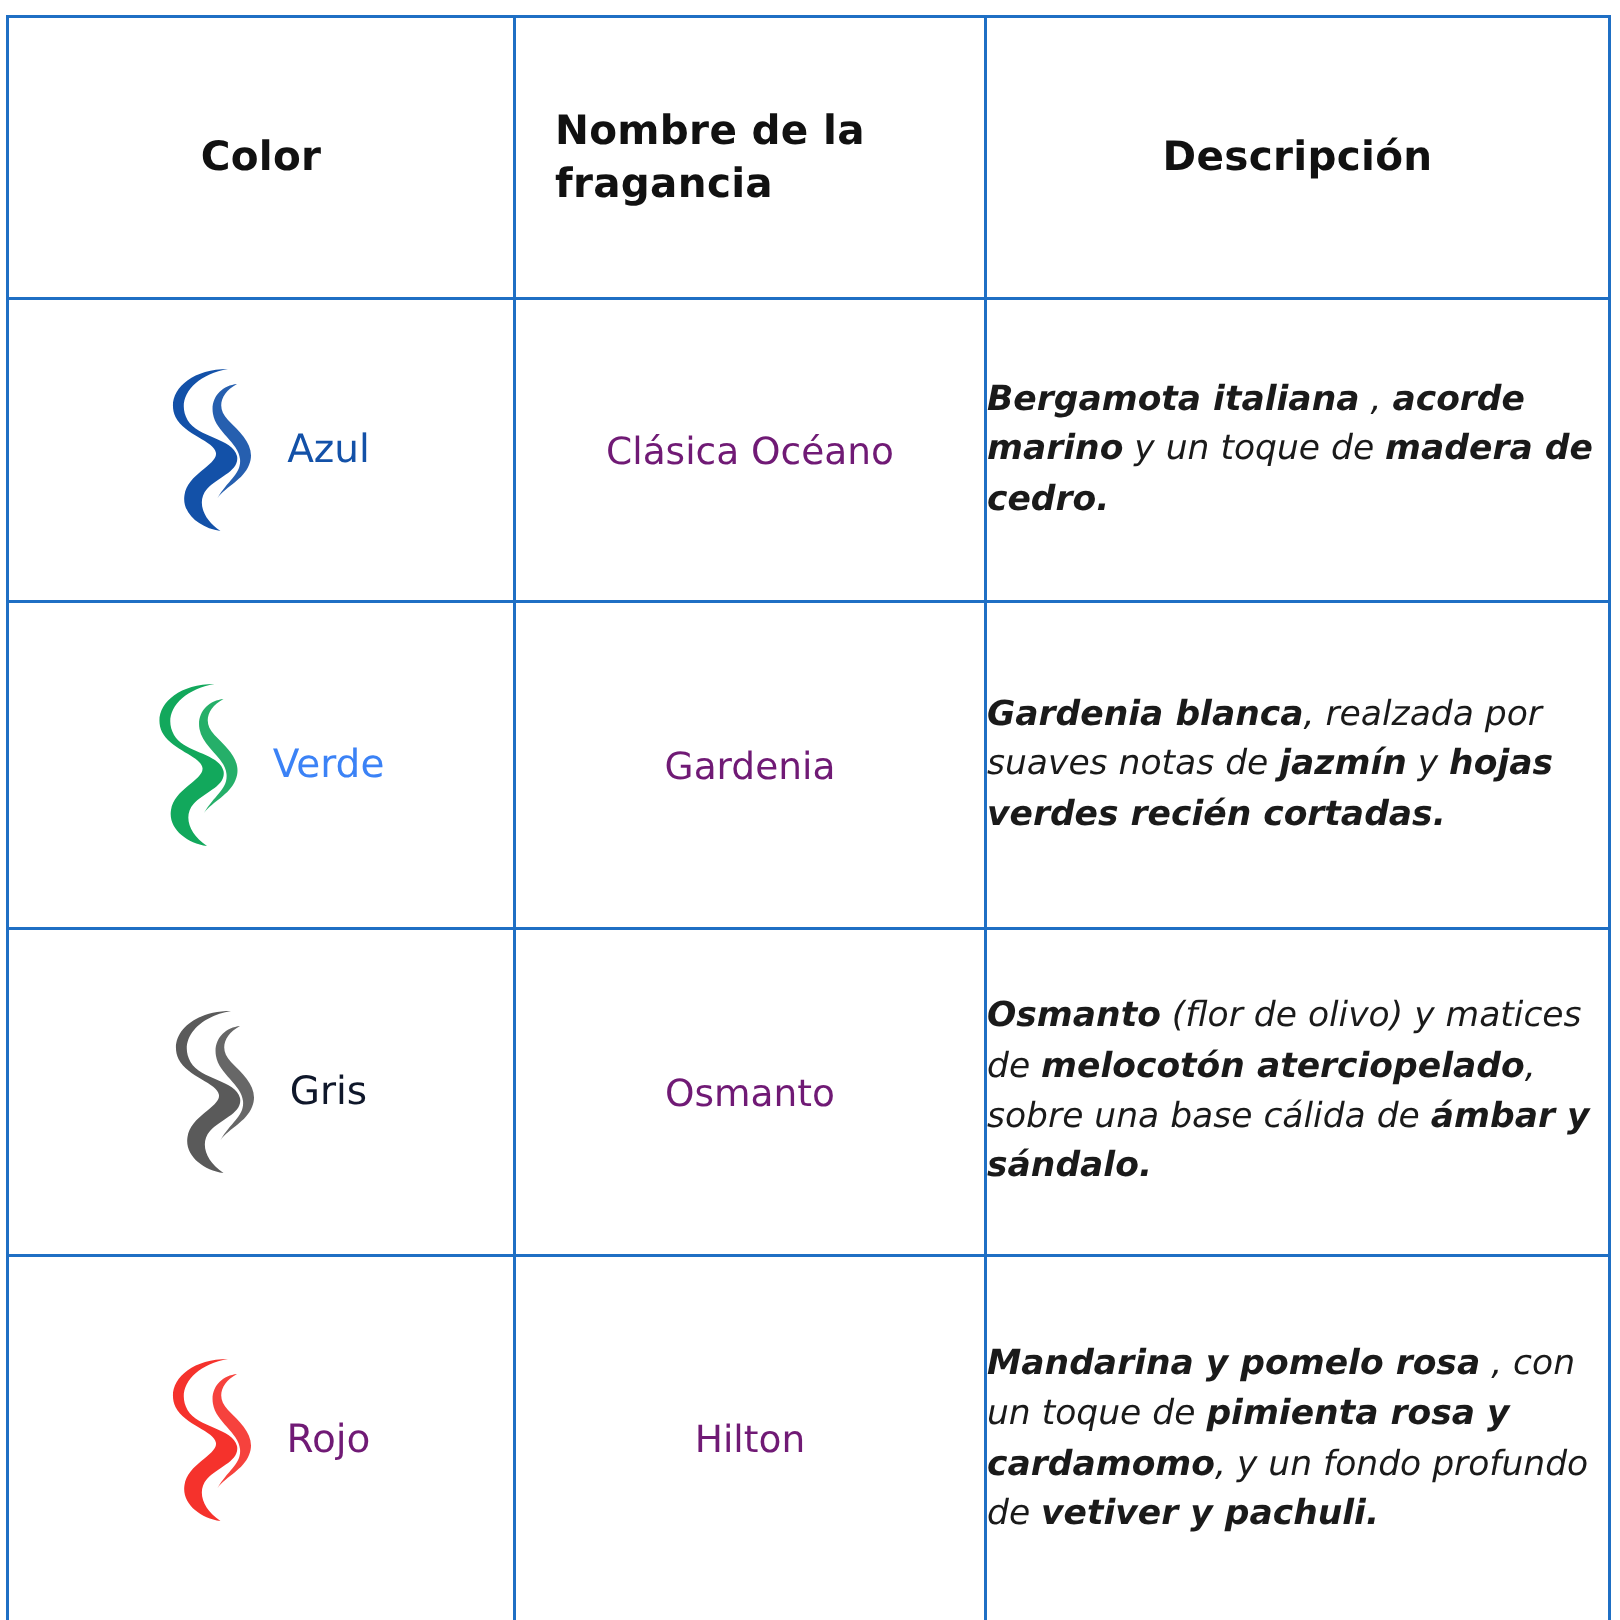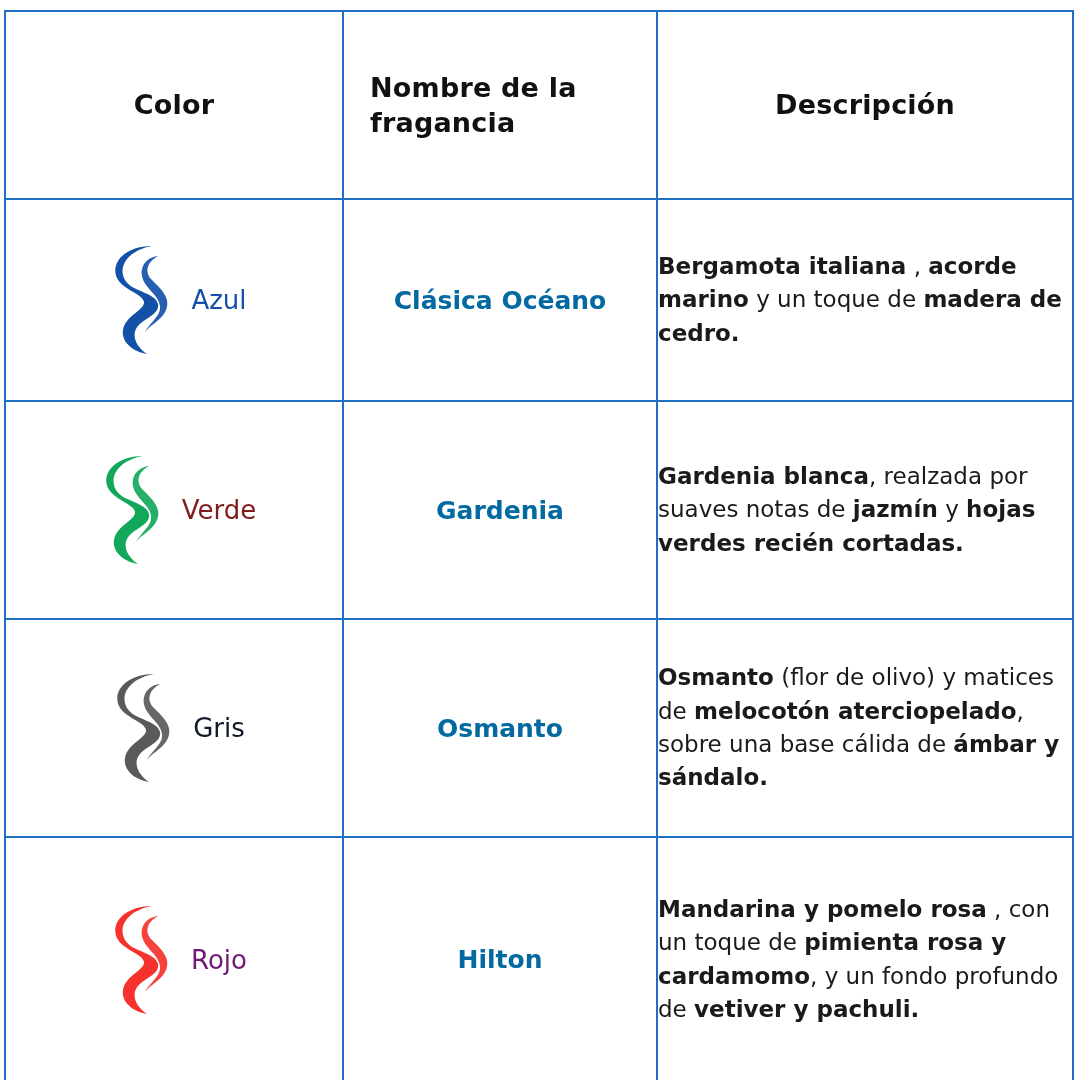--- a/index.html
+++ b/index.html
@@ -70,27 +70,28 @@
   }
   .color-label {
     font-size: 26px;
     font-weight: normal;
   }
 
   
   .name-cell {
     text-align: center;
     font-size: 25px;
-    color: #0369a1;
-    font-weight: bold;
+    color: #701a75;
+    font-weight: normal;
   }
 
   
   .desc-cell {
     padding: 10px 18px 10px 20px;
+    font-style: italic;
   }
   .desc-text {
     font-size: 23px;
     line-height: 1.45;
     color: #1a1a1a;
   }
   .desc-text b { font-weight: bold; }
 
   .row-2 .color-cell, .row-2 .name-cell, .row-2 .desc-cell { height: 216px; }
   .row-3 .color-cell, .row-3 .name-cell, .row-3 .desc-cell { height: 216px; }
@@ -135,21 +136,21 @@
             <div class="desc-text"><b>Bergamota italiana</b> , <b>acorde marino</b> y un toque de <b>madera de cedro.</b></div>
           </td>
         </tr>
         <tr class="row-2">
           <td class="color-cell">
             <div class="color-inner">
               <svg class="swirl" viewBox="0 0 62 120" aria-hidden="true">
                 <path d="M41 6 C18 10, 6 26, 14 40 C21 52, 44 52, 47 64 C49 74, 34 78, 27 86 C20 94, 24 106, 36 114 C22 112, 10 102, 12 90 C14 76, 34 70, 33 62 C32 54, 12 50, 6 38 C-1 23, 14 6, 41 6 Z" fill="#12a85c"></path>
                 <path d="M47 16 C36 22, 33 32, 41 40 C50 49, 60 58, 55 70 C51 80, 40 84, 34 92 C41 80, 50 76, 49 66 C48 55, 33 48, 31 36 C29 25, 37 17, 47 16 Z" fill="#12a85c" opacity="0.92"></path>
               </svg>
-              <span class="color-label" style="color:#7f1d1d">Verde</span>
+              <span class="color-label" style="color:#3b82f6">Verde</span>
             </div>
           </td>
           <td class="name-cell">Gardenia</td>
           <td class="desc-cell">
             <div class="desc-text"><b>Gardenia blanca</b>, realzada por suaves notas de <b>jazmín</b> y <b>hojas verdes recién cortadas.</b></div>
           </td>
         </tr>
         <tr class="row-3">
           <td class="color-cell">
             <div class="color-inner">

